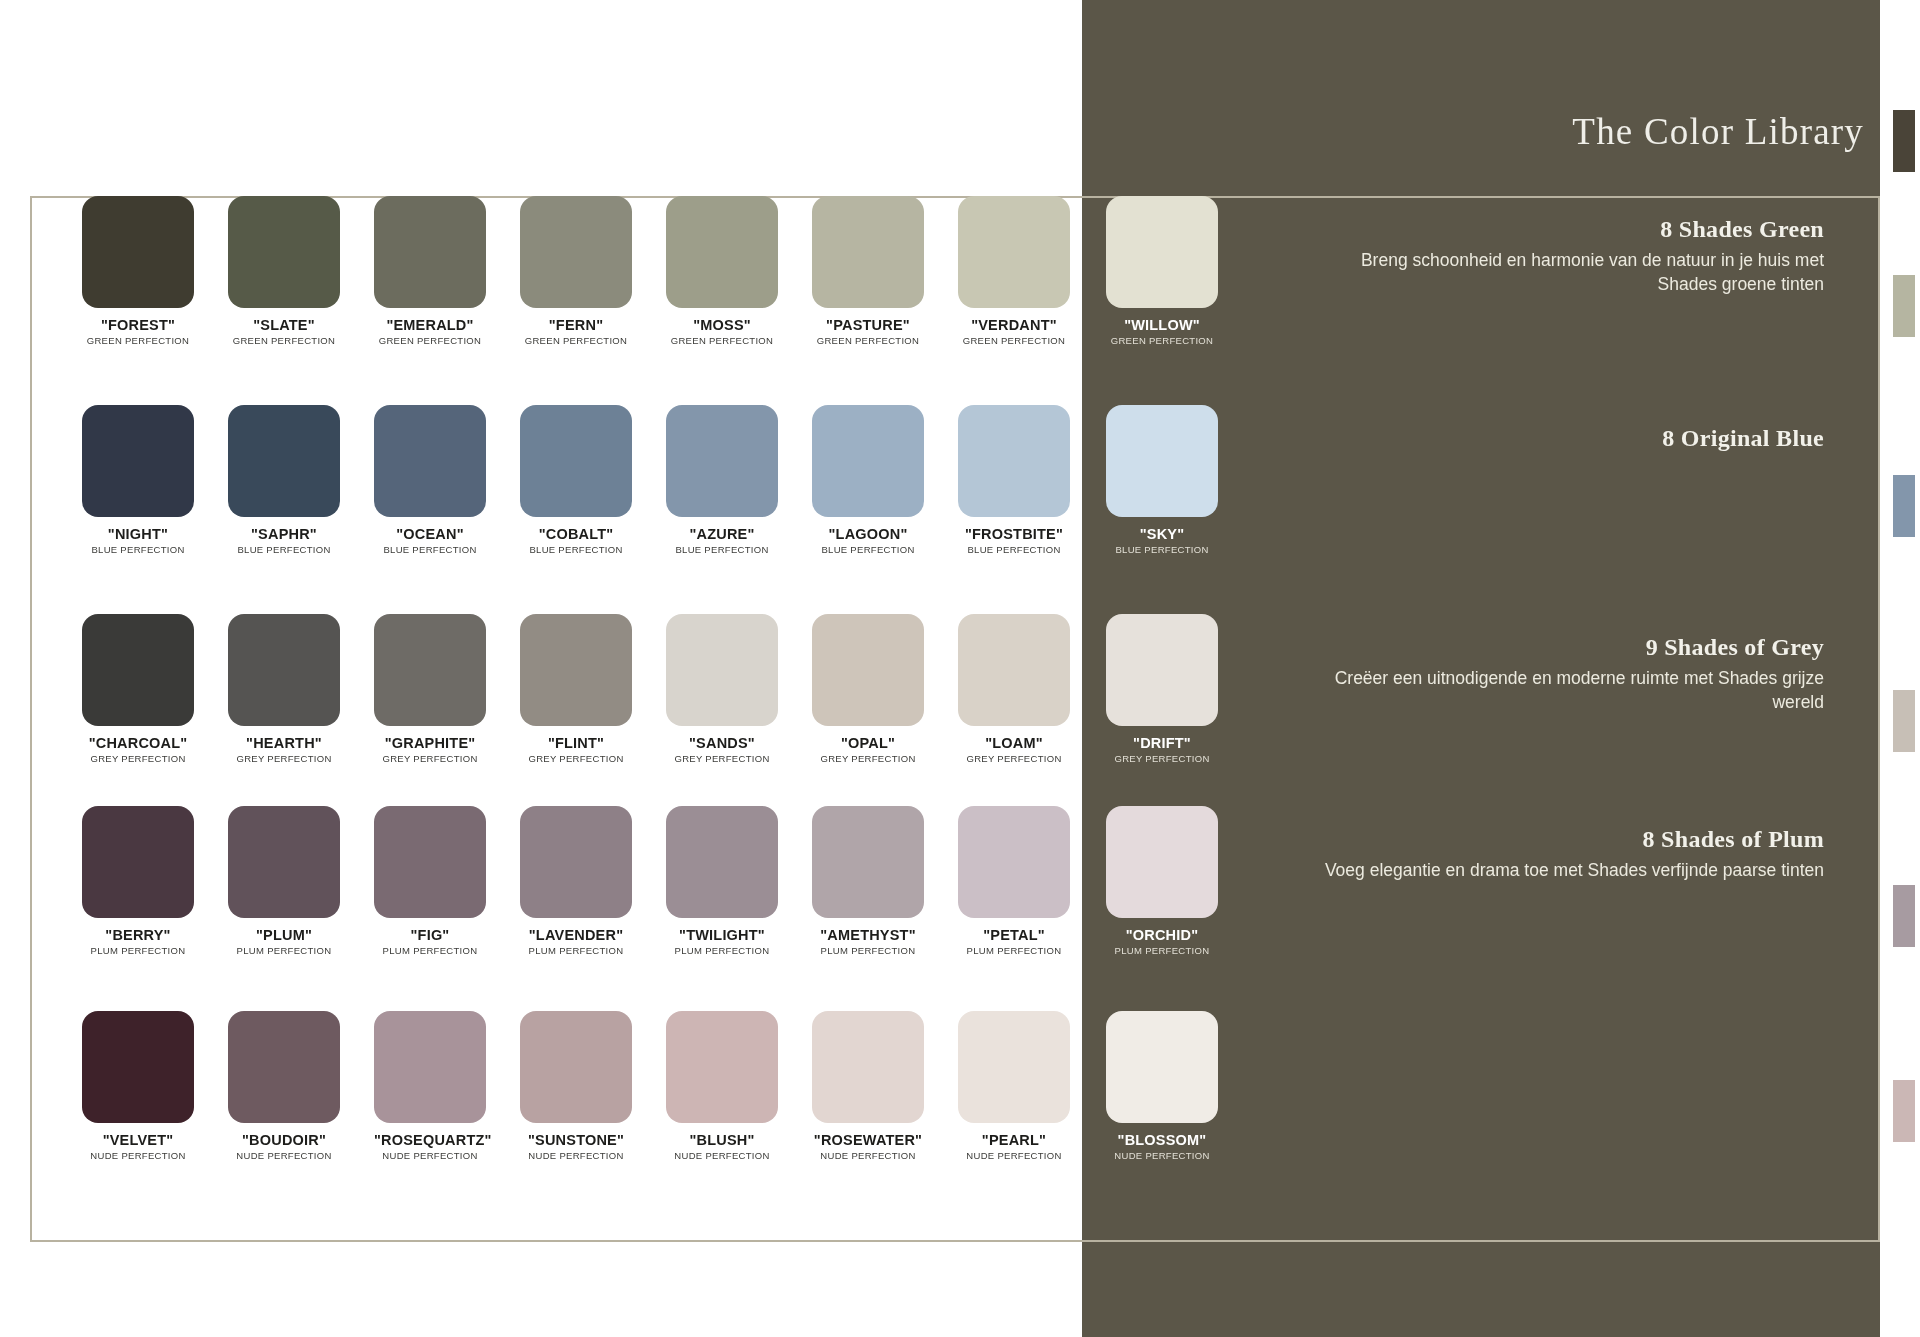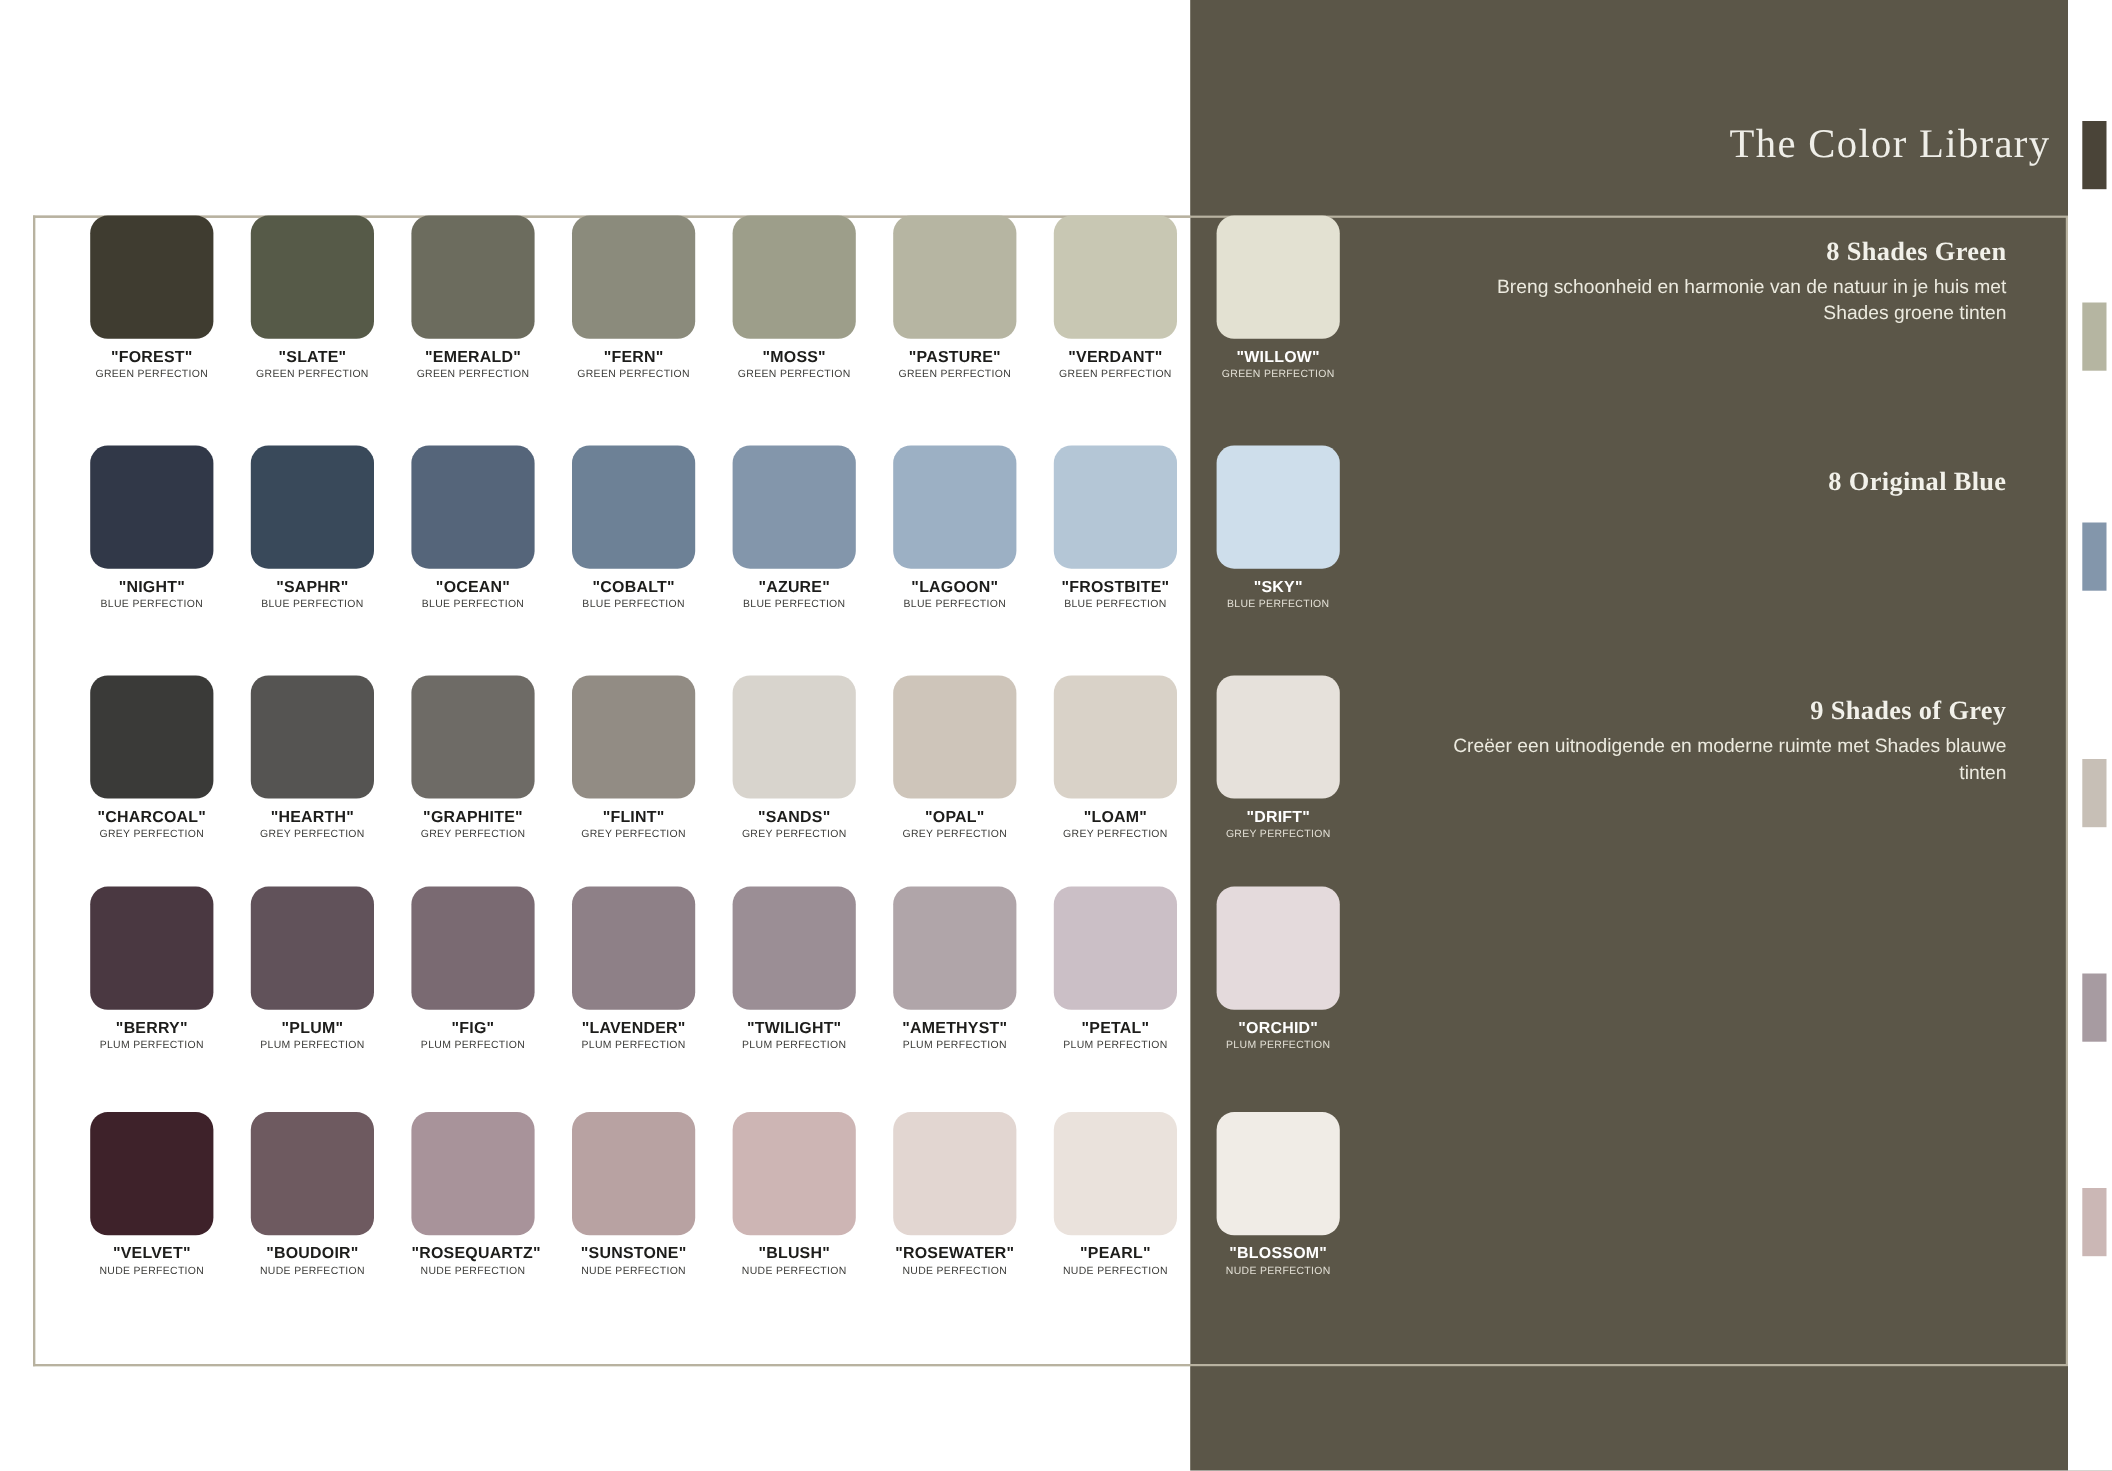--- a/index.html
+++ b/index.html
@@ -262,21 +262,21 @@
           <div class="sw-name">"LOAM"</div>
           <div class="sw-sub">GREY PERFECTION</div>
         </div>
         <div class="swatch-cell feature-cell" style="left: 1076px; top: 0px;">
           <div class="swatch" style="background: rgb(230, 225, 219);"></div>
           <div class="sw-name">"DRIFT"</div>
           <div class="sw-sub">GREY PERFECTION</div>
         </div>
         <div class="desc" style="top: 20px;">
           <h2>9 Shades of Grey</h2>
-          <p>Creëer een uitnodigende en moderne ruimte met Shades blauwe tinten</p>
+          <p>Creëer een uitnodigende en moderne ruimte met Shades grijze wereld</p>
         </div>
       </div>
       <div class="row" style="top: 610px;">
         <div class="swatch-cell" style="left: 52px; top: 0px;">
           <div class="swatch" style="background: rgb(74, 56, 65);"></div>
           <div class="sw-name">"BERRY"</div>
           <div class="sw-sub">PLUM PERFECTION</div>
         </div>
         <div class="swatch-cell" style="left: 198px; top: 0px;">
           <div class="swatch" style="background: rgb(97, 82, 90);"></div>
@@ -305,20 +305,24 @@
         </div>
         <div class="swatch-cell" style="left: 928px; top: 0px;">
           <div class="swatch" style="background: rgb(203, 191, 198);"></div>
           <div class="sw-name">"PETAL"</div>
           <div class="sw-sub">PLUM PERFECTION</div>
         </div>
         <div class="swatch-cell feature-cell" style="left: 1076px; top: 0px;">
           <div class="swatch" style="background: rgb(228, 218, 220);"></div>
           <div class="sw-name">"ORCHID"</div>
           <div class="sw-sub">PLUM PERFECTION</div>
+        </div>
+        <div class="desc" style="top: 20px;">
+          <h2>8 Shades of Plum</h2>
+          <p>Voeg elegantie en drama toe met Shades verfijnde paarse tinten</p>
         </div>
       </div>
       <div class="row" style="top: 815px;">
         <div class="swatch-cell" style="left: 52px; top: 0px;">
           <div class="swatch" style="background: rgb(62, 34, 42);"></div>
           <div class="sw-name">"VELVET"</div>
           <div class="sw-sub">NUDE PERFECTION</div>
         </div>
         <div class="swatch-cell" style="left: 198px; top: 0px;">
           <div class="swatch" style="background: rgb(110, 90, 96);"></div>

